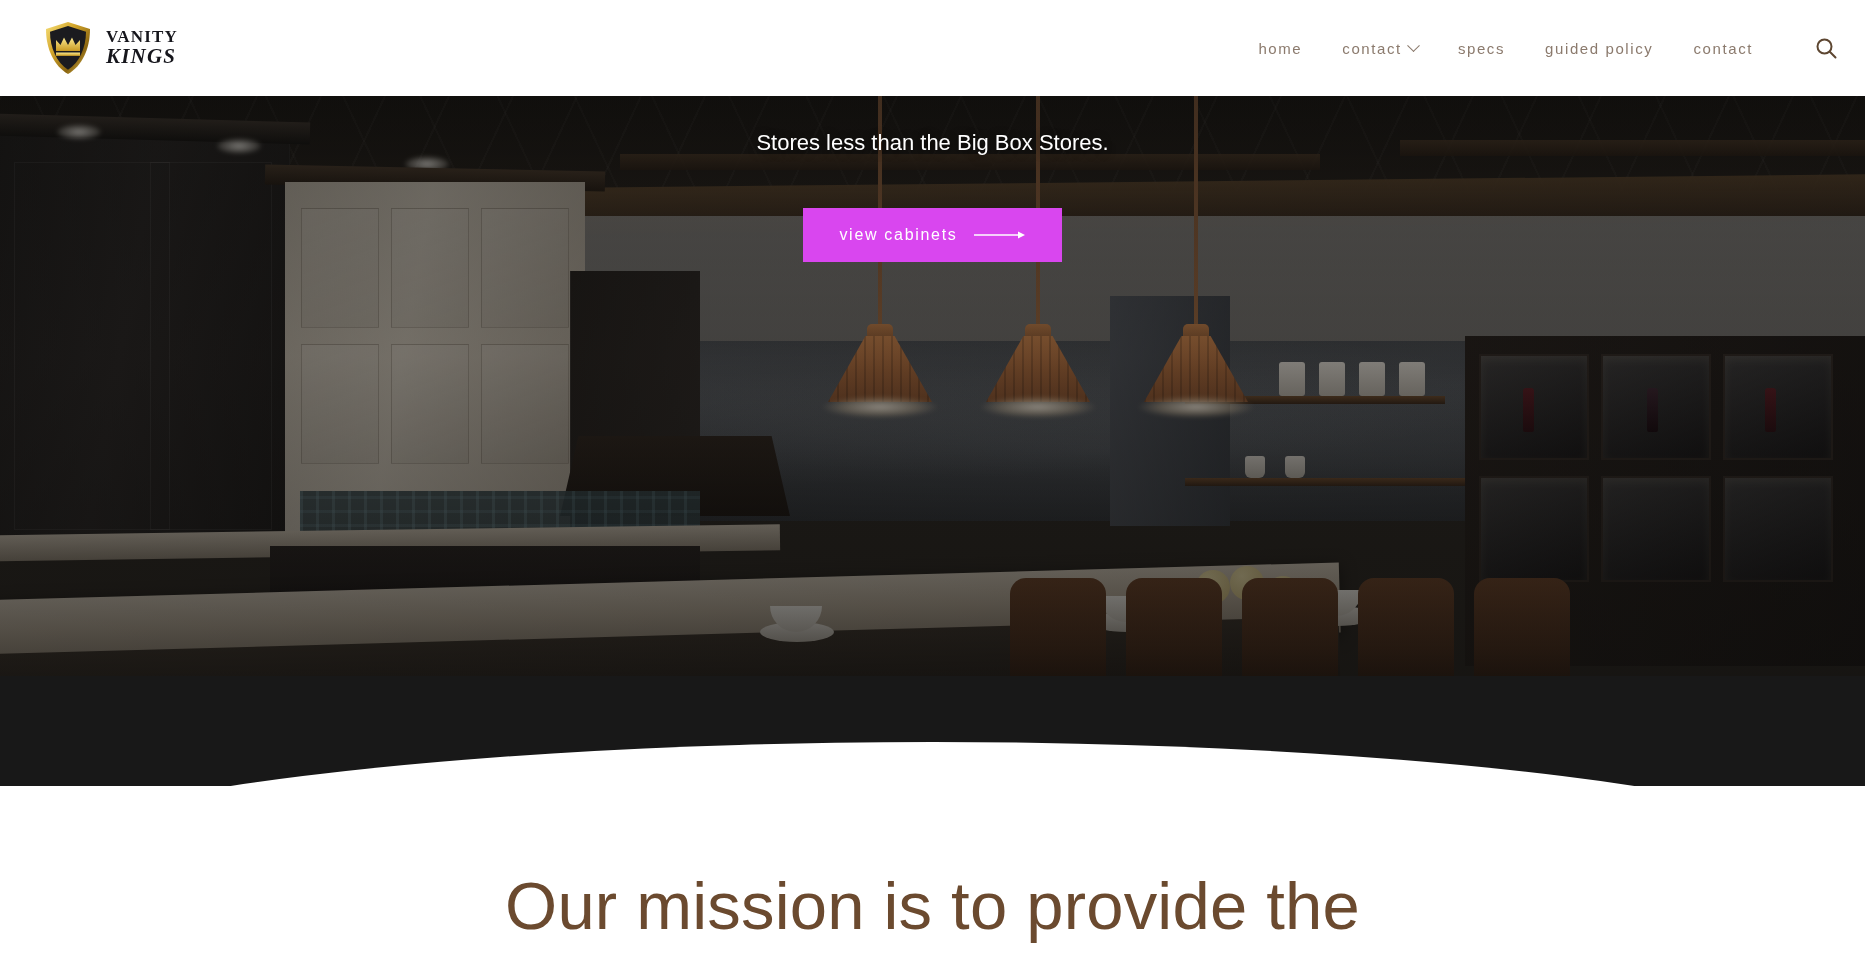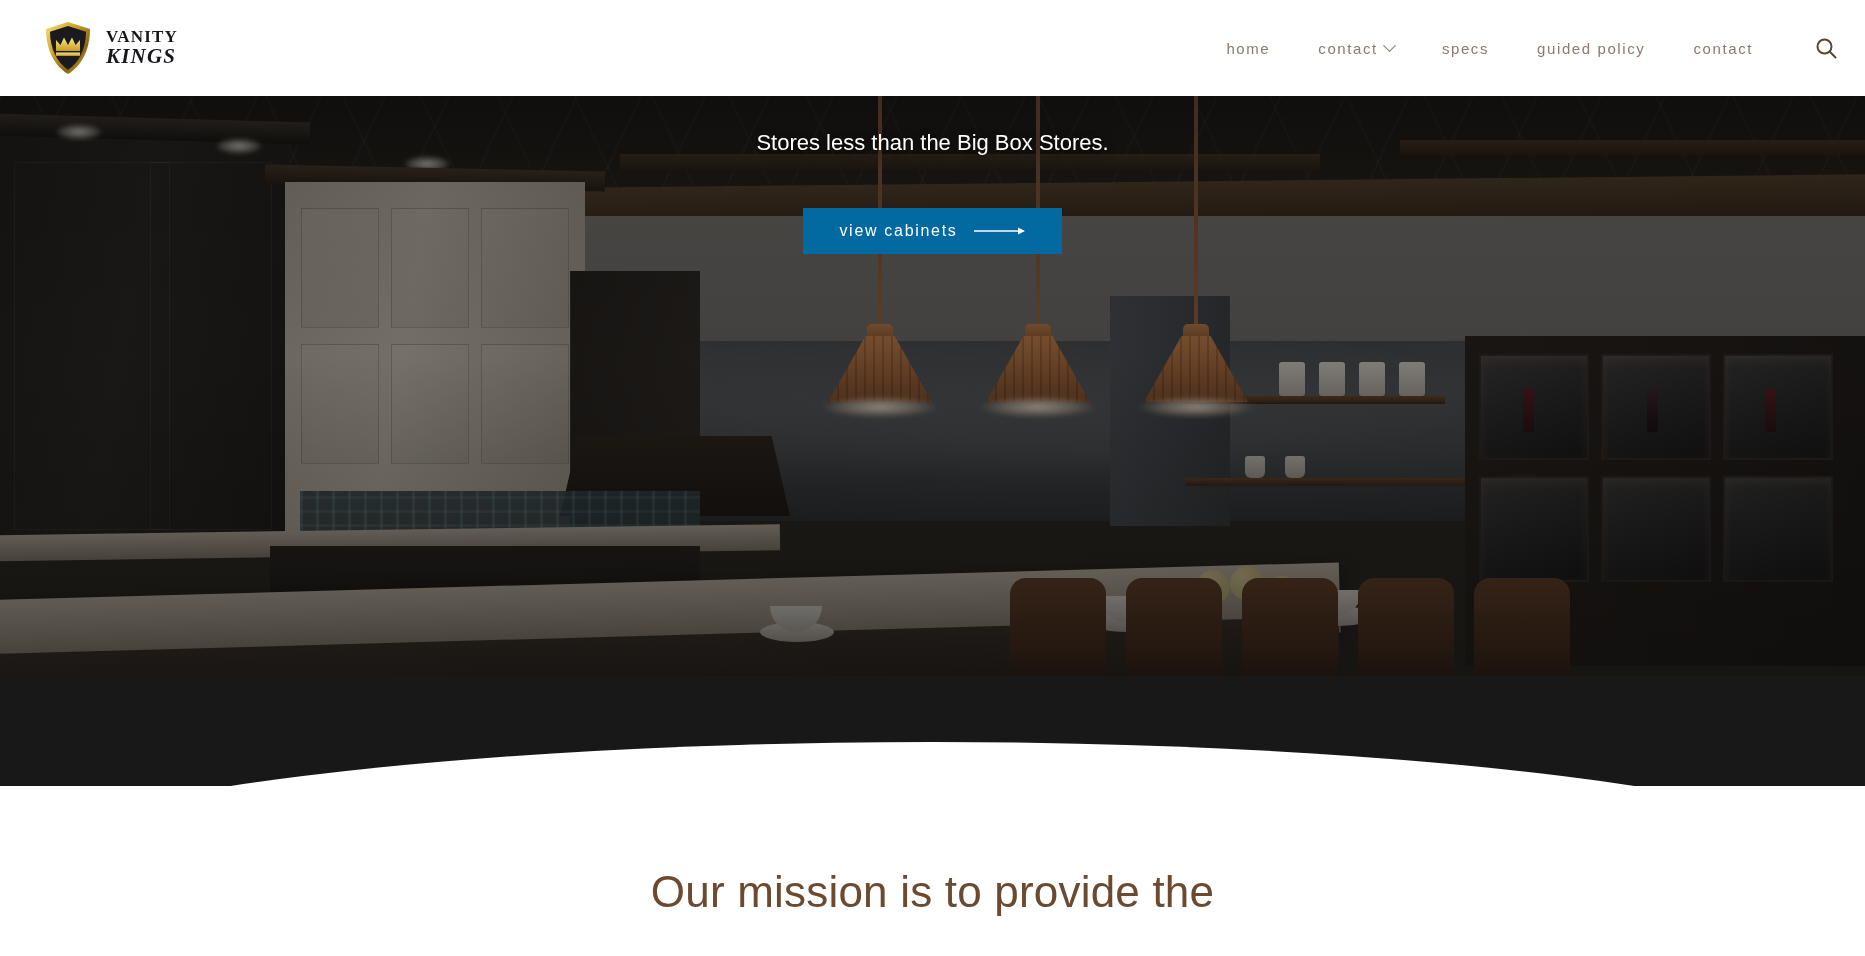--- a/index.html
+++ b/index.html
@@ -36,21 +36,21 @@
     font-family:"Liberation Serif", serif;
     font-weight:700;
     color:#16161c;
   }
   .logo-line1{ font-size:17px; letter-spacing:1.2px; }
   .logo-line2{ font-size:21px; letter-spacing:1.2px;font-style:italic; }
 
   .nav{
     margin-left:auto;
     display:flex; align-items:center;
-    gap:8px;
+    gap:0px;
     margin-right:22px;
   }
   .nav-item{
     position:relative;
     font-size:15px;
     letter-spacing:1.6px;
     color:#8b7a6d;
     padding:10px 20px;
     cursor:pointer;
     white-space:nowrap;
@@ -324,25 +324,25 @@
   .hero-sub2{
     margin-top:28px;
     font-size:16px;
     font-weight:600;
     color:#ffffff;
     letter-spacing:0.2px;
     text-shadow:0 2px 10px rgba(0,0,0,.65);
   }
   .cta{
     margin-top:52px;
-    background:#0369a1;
+    background:#d946ef;
     color:#ffffff;
     border:none;
     padding:0 36px;
-    height:46px;
+    height:54px;
     display:flex; align-items:center; justify-content:center;
     gap:16px;
     font-size:16px;
     letter-spacing:1.7px;
     font-family:"Liberation Sans", sans-serif;
     cursor:pointer;
   }
   .cta .arrow{
     display:inline-flex; align-items:center;
   }
@@ -369,21 +369,21 @@
   
   .mission{
     position:absolute;
     top:786px; left:0;
     width:1865px;
     text-align:center;
     z-index:12;
   }
   .mission-title{
     margin-top:80px;
-    font-size:44px;
+    font-size:67px;
     font-weight:300;
     color:#6b4a2f;
     letter-spacing:0.2px;
     line-height:1.2;
   }
 
   .scrollbar{
     position:absolute; top:0; right:0;
     width:0px; height:956px;
   }

